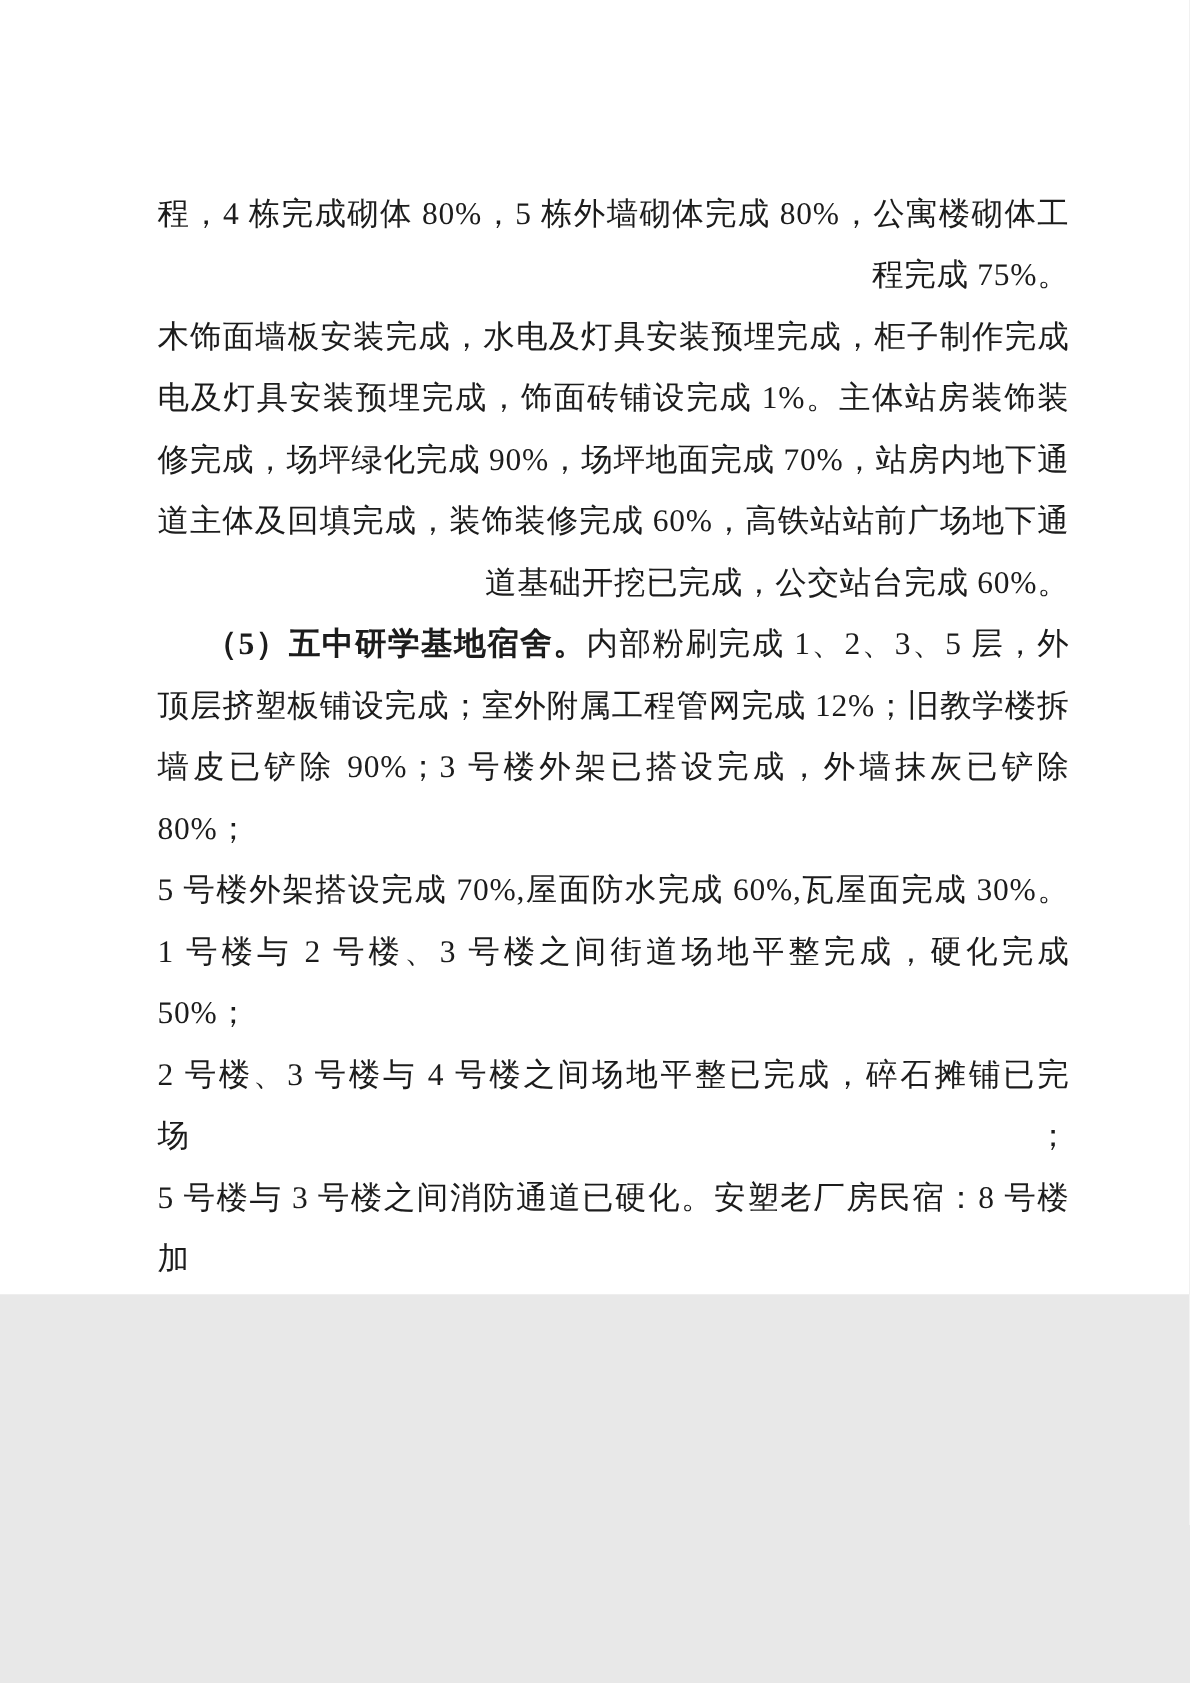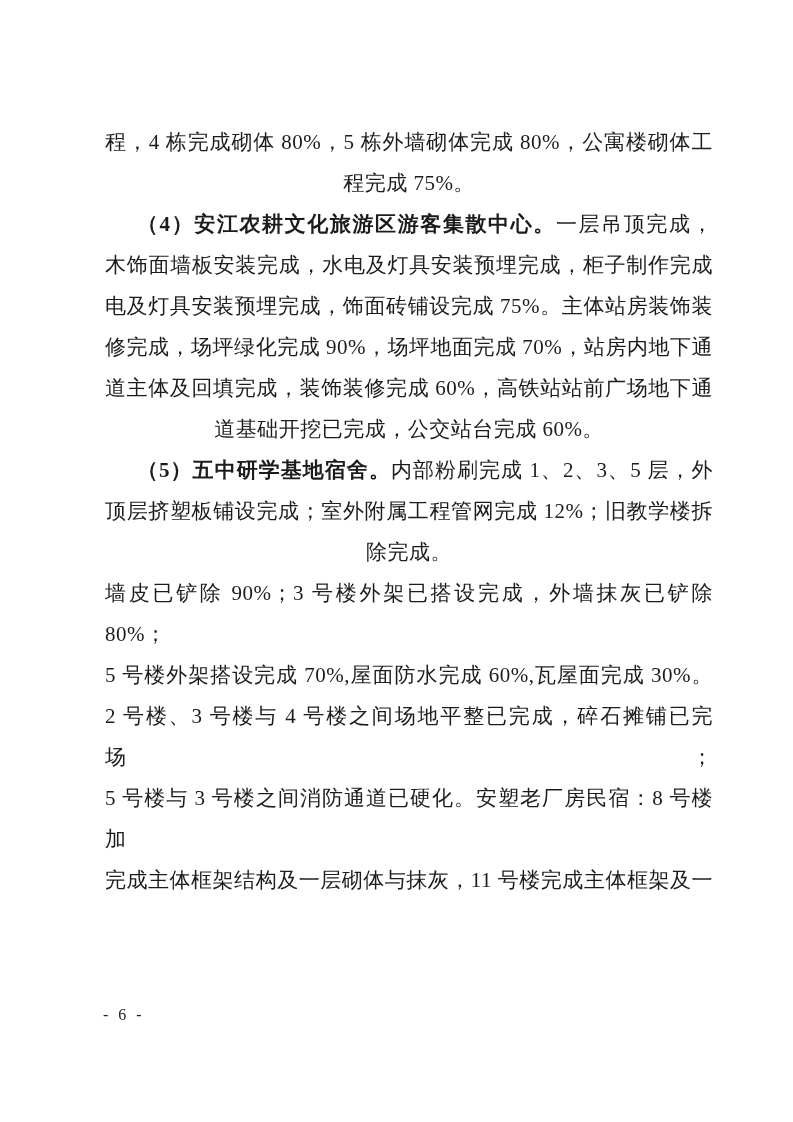--- a/index.html
+++ b/index.html
@@ -3,38 +3,38 @@
 <meta charset="utf-8">
 <style>
   html, body {
     margin: 0;
     padding: 0;
     background: #e8e8e8;
   }
   .page {
     position: relative;
     width: 793px;
-    height: 1122px;
+    height: 863px;
     margin: 0 auto;
     background: #ffffff;
     overflow: hidden;
     font-family: "Liberation Serif", "DejaVu Serif", serif;
     color: #1c1c1c;
   }
   .text-block {
     position: absolute;
     left: 105px;
     top: 122px;
     width: 608px;
     font-size: 21px;
     line-height: 41px;
     letter-spacing: 0.5px;
   }
   .line {
-    text-align: center;
+    text-align: right;
     white-space: normal;
   }
   .line.just {
     text-align: justify;
     text-align-last: justify;
   }
   .line.indent {
     text-indent: 32px;
   }
   .bold {
@@ -50,29 +50,28 @@
     font-family: "Liberation Serif", "DejaVu Serif", serif;
   }
 </style>
 </head>
 <body>
 
 <div class="page">
   <div class="text-block" id="body-lines">
       <div class="line just">程，4 栋完成砌体 80%，5 栋外墙砌体完成 80%，公寓楼砌体工</div>
       <div class="line">程完成 75%。</div>
-      <div class="line just indent"><span class="bold">（4）安江农耕文化旅游区游客集散中心。</span><span>一层吊顶完成，</span></div>
       <div class="line just">木饰面墙板安装完成，水电及灯具安装预埋完成，柜子制作完成</div>
-      <div class="line just">电及灯具安装预埋完成，饰面砖铺设完成 75%。主体站房装饰装</div>
+      <div class="line just">电及灯具安装预埋完成，饰面砖铺设完成 1%。主体站房装饰装</div>
       <div class="line just">修完成，场坪绿化完成 90%，场坪地面完成 70%，站房内地下通</div>
       <div class="line just">道主体及回填完成，装饰装修完成 60%，高铁站站前广场地下通</div>
       <div class="line">道基础开挖已完成，公交站台完成 60%。</div>
       <div class="line just indent"><span class="bold">（5）五中研学基地宿舍。</span><span>内部粉刷完成 1、2、3、5 层，外</span></div>
       <div class="line just">顶层挤塑板铺设完成；室外附属工程管网完成 12%；旧教学楼拆</div>
-      <div class="line">除完成。</div>
       <div class="line just">墙皮已铲除 90%；3 号楼外架已搭设完成，外墙抹灰已铲除 80%；</div>
       <div class="line just">5 号楼外架搭设完成 70%,屋面防水完成 60%,瓦屋面完成 30%。</div>
+      <div class="line just">1 号楼与 2 号楼、3 号楼之间街道场地平整完成，硬化完成 50%；</div>
       <div class="line just">2 号楼、3 号楼与 4 号楼之间场地平整已完成，碎石摊铺已完场；</div>
       <div class="line just">5 号楼与 3 号楼之间消防通道已硬化。安塑老厂房民宿：8 号楼加</div>
       <div class="line just">完成主体框架结构及一层砌体与抹灰，11 号楼完成主体框架及一</div>
     </div>
   <div class="page-number">- 6 -</div>
 </div>
 
 </body></html>

